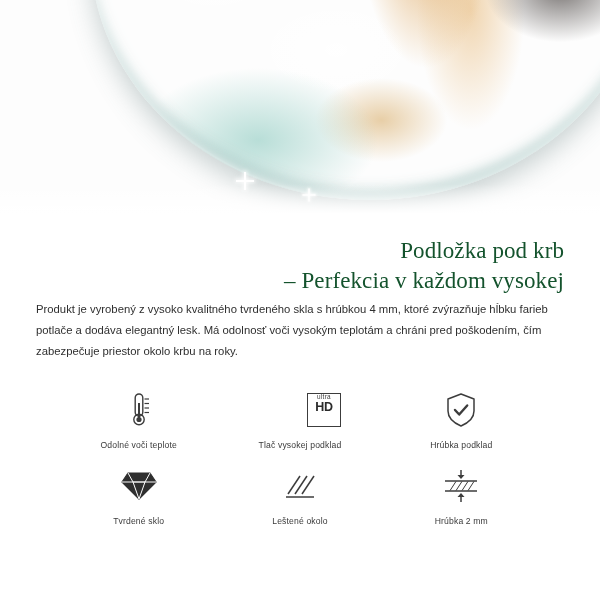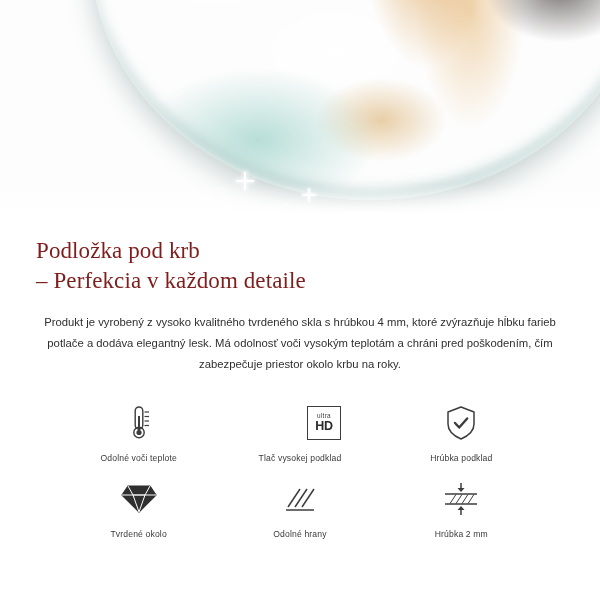--- a/index.html
+++ b/index.html
@@ -115,36 +115,36 @@
   }
 
   
   .content {
     padding: 18px 36px 0 36px;
   }
   .headline {
     font-family: "Liberation Serif", serif;
     font-size: 23px;
     line-height: 30px;
-    color: #7f1d1d;
+    color: #14532d;
     font-weight: 400;
-    margin: 0 0 16px 0;
+    margin: 0 0 3px 0;
     letter-spacing: 0.1px;
+    text-align: right;
   }
   .headline .line2 {
     display: block;
   }
   .desc {
     font-family: "Liberation Sans", sans-serif;
     font-size: 11.3px;
     line-height: 21px;
     color: #2f2f2f;
     margin: 0;
     max-width: 534px;
-    text-align: center;
   }
 
   
   .features {
     margin-top: 26px;
     display: grid;
     grid-template-columns: repeat(3, 1fr);
     grid-row-gap: 14px;
     padding: 0 22px;
   }
@@ -167,21 +167,20 @@
     letter-spacing: 0.15px;
     text-align: right;
   }
   .hd-box {
     width: 32px;
     height: 32px;
     border: 1.4px solid #3c3c3c;
     display: flex;
     flex-direction: column;
     align-items: center;
-    justify-content: center;
     line-height: 1;
     margin-left: 48px;
   }
   .hd-top {
     font-size: 6.4px;
     color: #3c3c3c;
     letter-spacing: 0.3px;
     margin-bottom: 1px;
   }
   .hd-bottom {
@@ -206,21 +205,21 @@
       <div class="board-edge"></div>
     </div>
     <div class="sparkle sparkle-1"></div>
     <div class="sparkle sparkle-2"></div>
     <div class="hero-fade"></div>
   </div>
 
   <div class="content">
     <h1 class="headline">
       <span>Podložka pod krb</span>
-      <span class="line2">– Perfekcia v každom detaile</span>
+      <span class="line2">– Perfekcia v každom vysokej</span>
     </h1>
     <p class="desc">Produkt je vyrobený z vysoko kvalitného tvrdeného skla s hrúbkou 4 mm, ktoré zvýrazňuje hĺbku farieb potlače a dodáva elegantný lesk. Má odolnosť voči vysokým teplotám a chráni pred poškodením, čím zabezpečuje priestor okolo krbu na roky.</p>
 
     <div class="features">
 
       <div class="feature">
         <div class="feature-icon">
           <svg width="34" height="38" viewBox="0 0 34 38">
             <rect x="13.2" y="3" width="7.6" height="22" rx="3.8" fill="none" stroke="#3c3c3c" stroke-width="1.4"></rect>
             <circle cx="17" cy="28.5" r="5.2" fill="none" stroke="#3c3c3c" stroke-width="1.4"></circle>
@@ -258,33 +257,33 @@
       <div class="feature">
         <div class="feature-icon">
           <svg width="38" height="34" viewBox="0 0 38 34">
             <path d="M8 4 H30 L36 13 L19 30 L2 13 Z" fill="#2f2f2f" stroke="#2f2f2f" stroke-width="1.2" stroke-linejoin="round"></path>
             <path d="M2 13 H36" stroke="#ffffff" stroke-width="1"></path>
             <path d="M8 4 L13 13 L19 30" stroke="#ffffff" stroke-width="1" fill="none"></path>
             <path d="M30 4 L25 13 L19 30" stroke="#ffffff" stroke-width="1" fill="none"></path>
             <path d="M13 13 H25" stroke="#ffffff" stroke-width="0.8"></path>
           </svg>
         </div>
-        <div class="feature-label">Tvrdené okolo</div>
+        <div class="feature-label">Tvrdené sklo</div>
       </div>
 
       <div class="feature">
         <div class="feature-icon">
           <svg width="36" height="32" viewBox="0 0 36 32">
             <line x1="6" y1="24" x2="18" y2="6" stroke="#3c3c3c" stroke-width="1.5"></line>
             <line x1="13" y1="24" x2="25" y2="6" stroke="#3c3c3c" stroke-width="1.5"></line>
             <line x1="20" y1="24" x2="32" y2="6" stroke="#3c3c3c" stroke-width="1.5"></line>
             <line x1="4" y1="27" x2="32" y2="27" stroke="#3c3c3c" stroke-width="1.5"></line>
           </svg>
         </div>
-        <div class="feature-label">Odolné hrany</div>
+        <div class="feature-label">Leštené okolo</div>
       </div>
 
       <div class="feature">
         <div class="feature-icon">
           <svg width="38" height="36" viewBox="0 0 38 36">
             <line x1="19" y1="2" x2="19" y2="9" stroke="#3c3c3c" stroke-width="1.5"></line>
             <path d="M15.5 7 L19 11 L22.5 7 Z" fill="#3c3c3c"></path>
             <line x1="19" y1="34" x2="19" y2="27" stroke="#3c3c3c" stroke-width="1.5"></line>
             <path d="M15.5 29 L19 25 L22.5 29 Z" fill="#3c3c3c"></path>
             <line x1="3" y1="13" x2="35" y2="13" stroke="#3c3c3c" stroke-width="1.5"></line>

